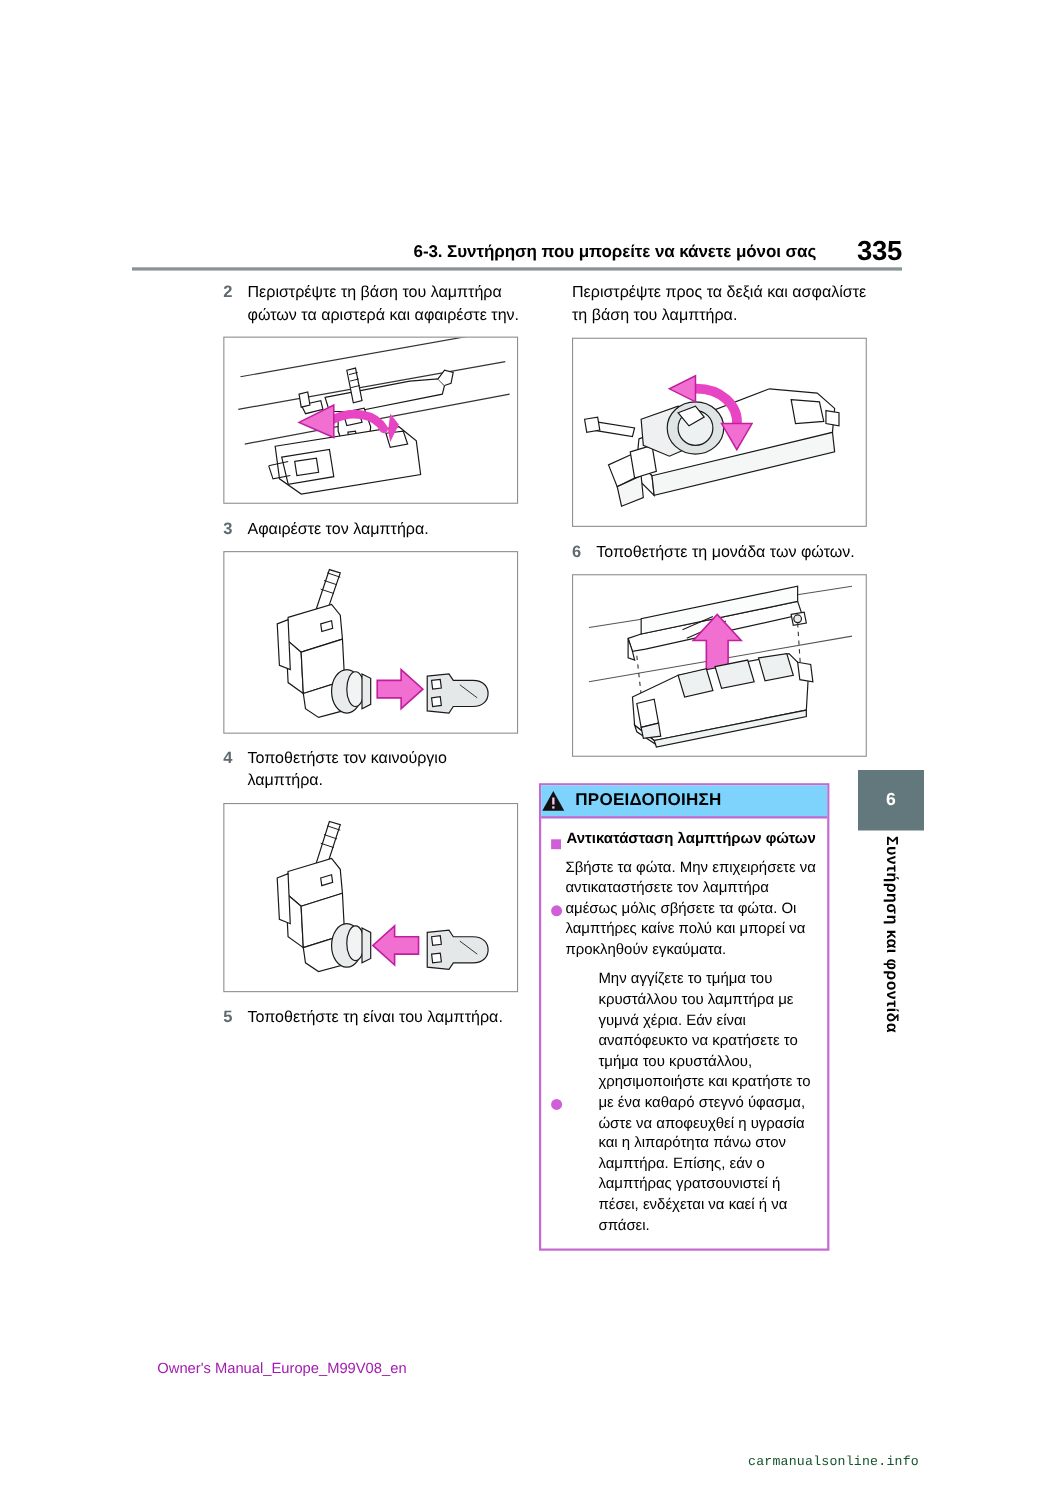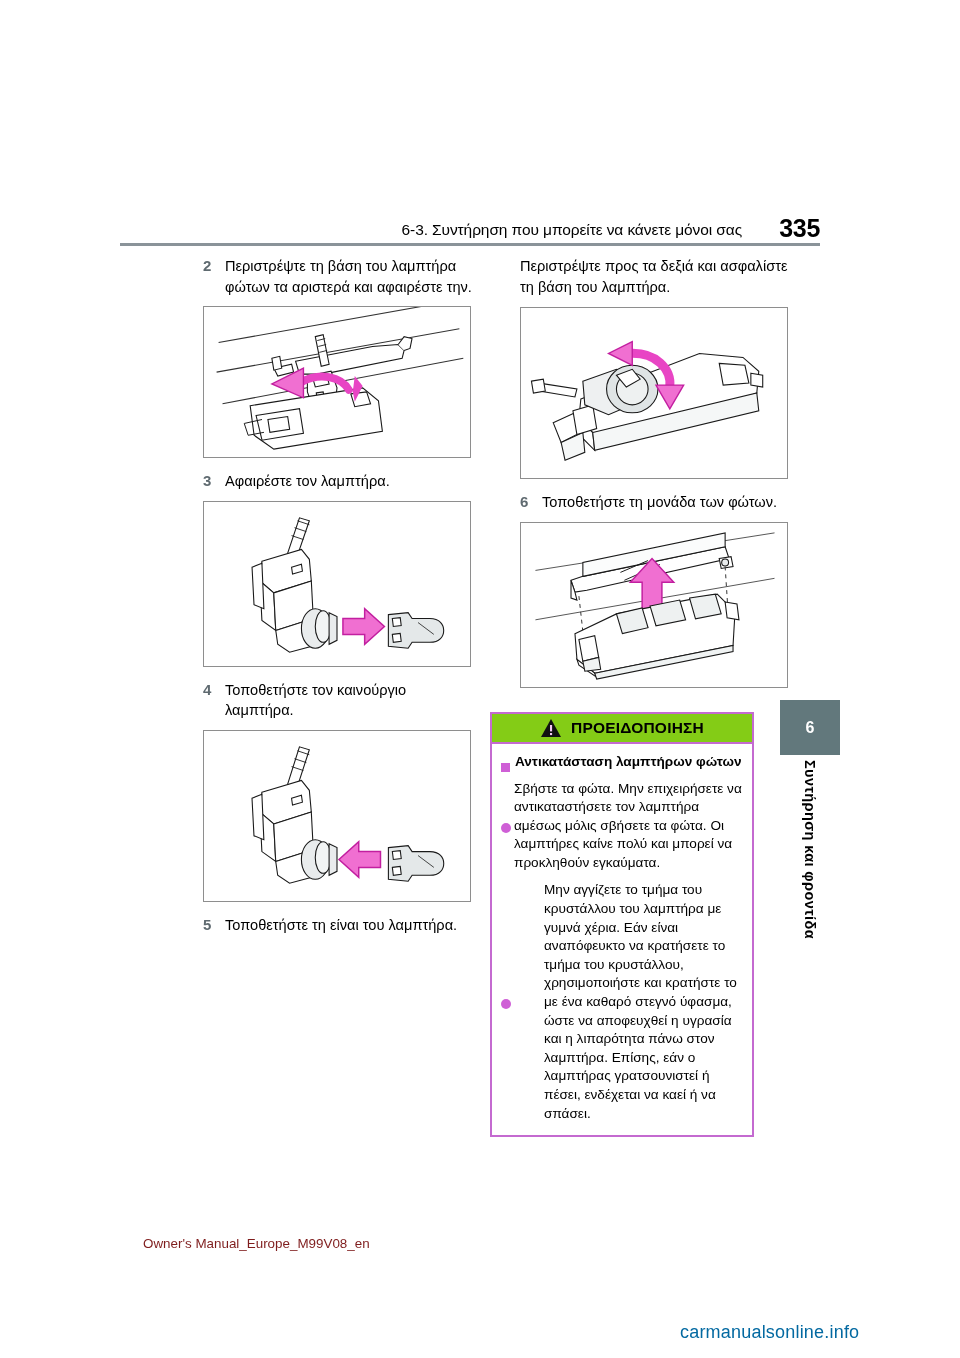--- a/index.html
+++ b/index.html
@@ -22,21 +22,21 @@
     left: 120px;
     top: 205px;
     width: 700px;
     height: 40px;
   }
   #header-title {
     position: absolute;
     right: 78px;
     bottom: 6px;
     font-size: 15.5px;
-    font-weight: normal;
+    font-weight: bold;
     letter-spacing: -0.1px;
     white-space: nowrap;
   }
   #header-pageno {
     position: absolute;
     right: 0;
     bottom: 2px;
     font-size: 25px;
     font-weight: bold;
     letter-spacing: -0.3px;
@@ -96,26 +96,25 @@
   #warning-box {
     position: absolute;
     left: 490px;
     top: 712px;
     width: 264px;
     box-sizing: border-box;
     border: 2px solid #c46ad0;
     background: #ffffff;
   }
   #warning-head {
-    background: #84cc16;
+    background: #7dd3fc;
     border-bottom: 2px solid #c46ad0;
     padding: 4px 0 4px 0;
     display: flex;
     align-items: center;
-    justify-content: center;
     gap: 9px;
   }
   #warning-head .wtitle {
     font-size: 15.5px;
     font-weight: bold;
     letter-spacing: 0.2px;
   }
   .warn-tri { display:block; }
   #warning-body {
     padding: 9px 10px 12px 9px;
@@ -184,29 +183,30 @@
     letter-spacing: 0.4px;
     white-space: nowrap;
   }
 
   
   #footer-file {
     position: absolute;
     left: 143px;
     top: 1236px;
     font-size: 13.4px;
-    color: #7f1d1d;
+    color: #a21caf;
   }
   #watermark {
     position: absolute;
     left: 680px;
     top: 1322px;
-    font-size: 18px;
-    color: #0369a1;
+    font-size: 12px;
+    color: #14532d;
     letter-spacing: 0.2px;
+    font-family: Liberation Mono, monospace;
   }
 </style>
 </head>
 <body>
 
 <div id="page-header">
   <div id="header-title">6-3. Συντήρηση που μπορείτε να κάνετε μόνοι σας</div>
   <div id="header-pageno">335</div>
 </div>
 <div id="header-rule"></div>

